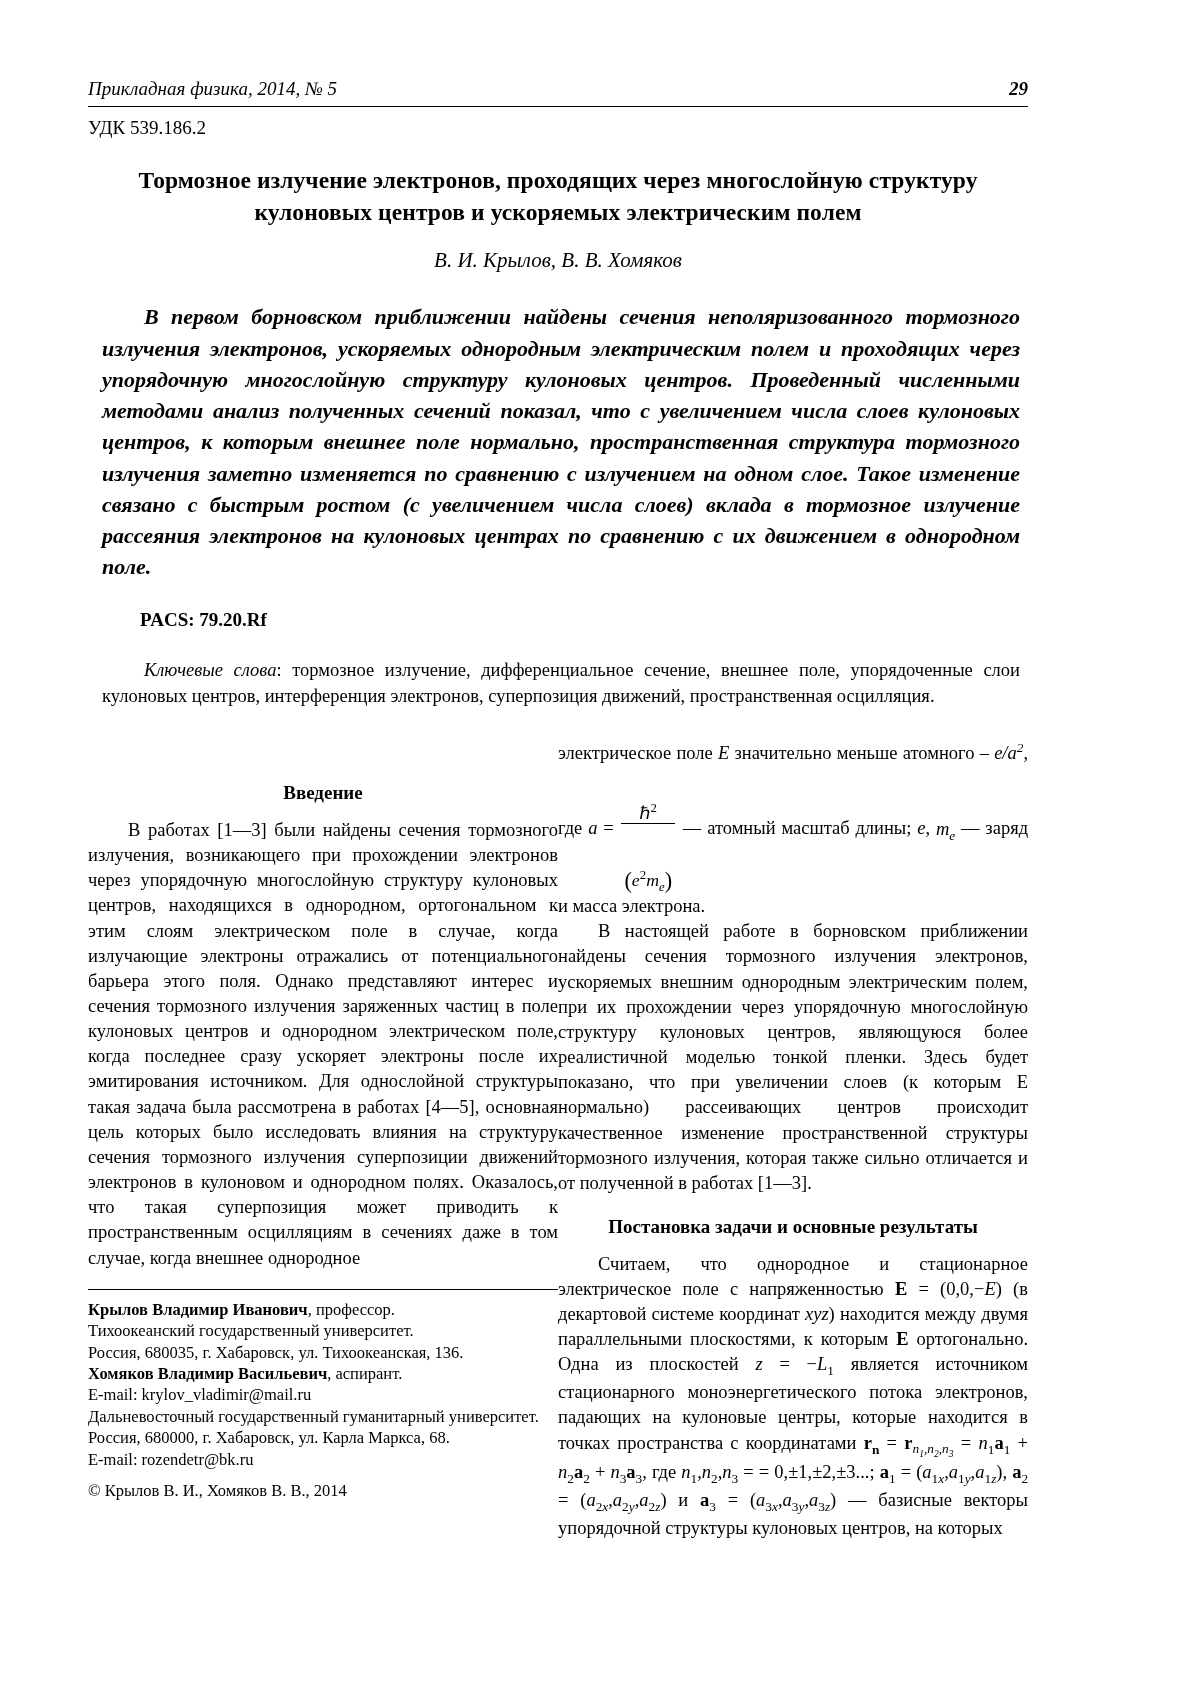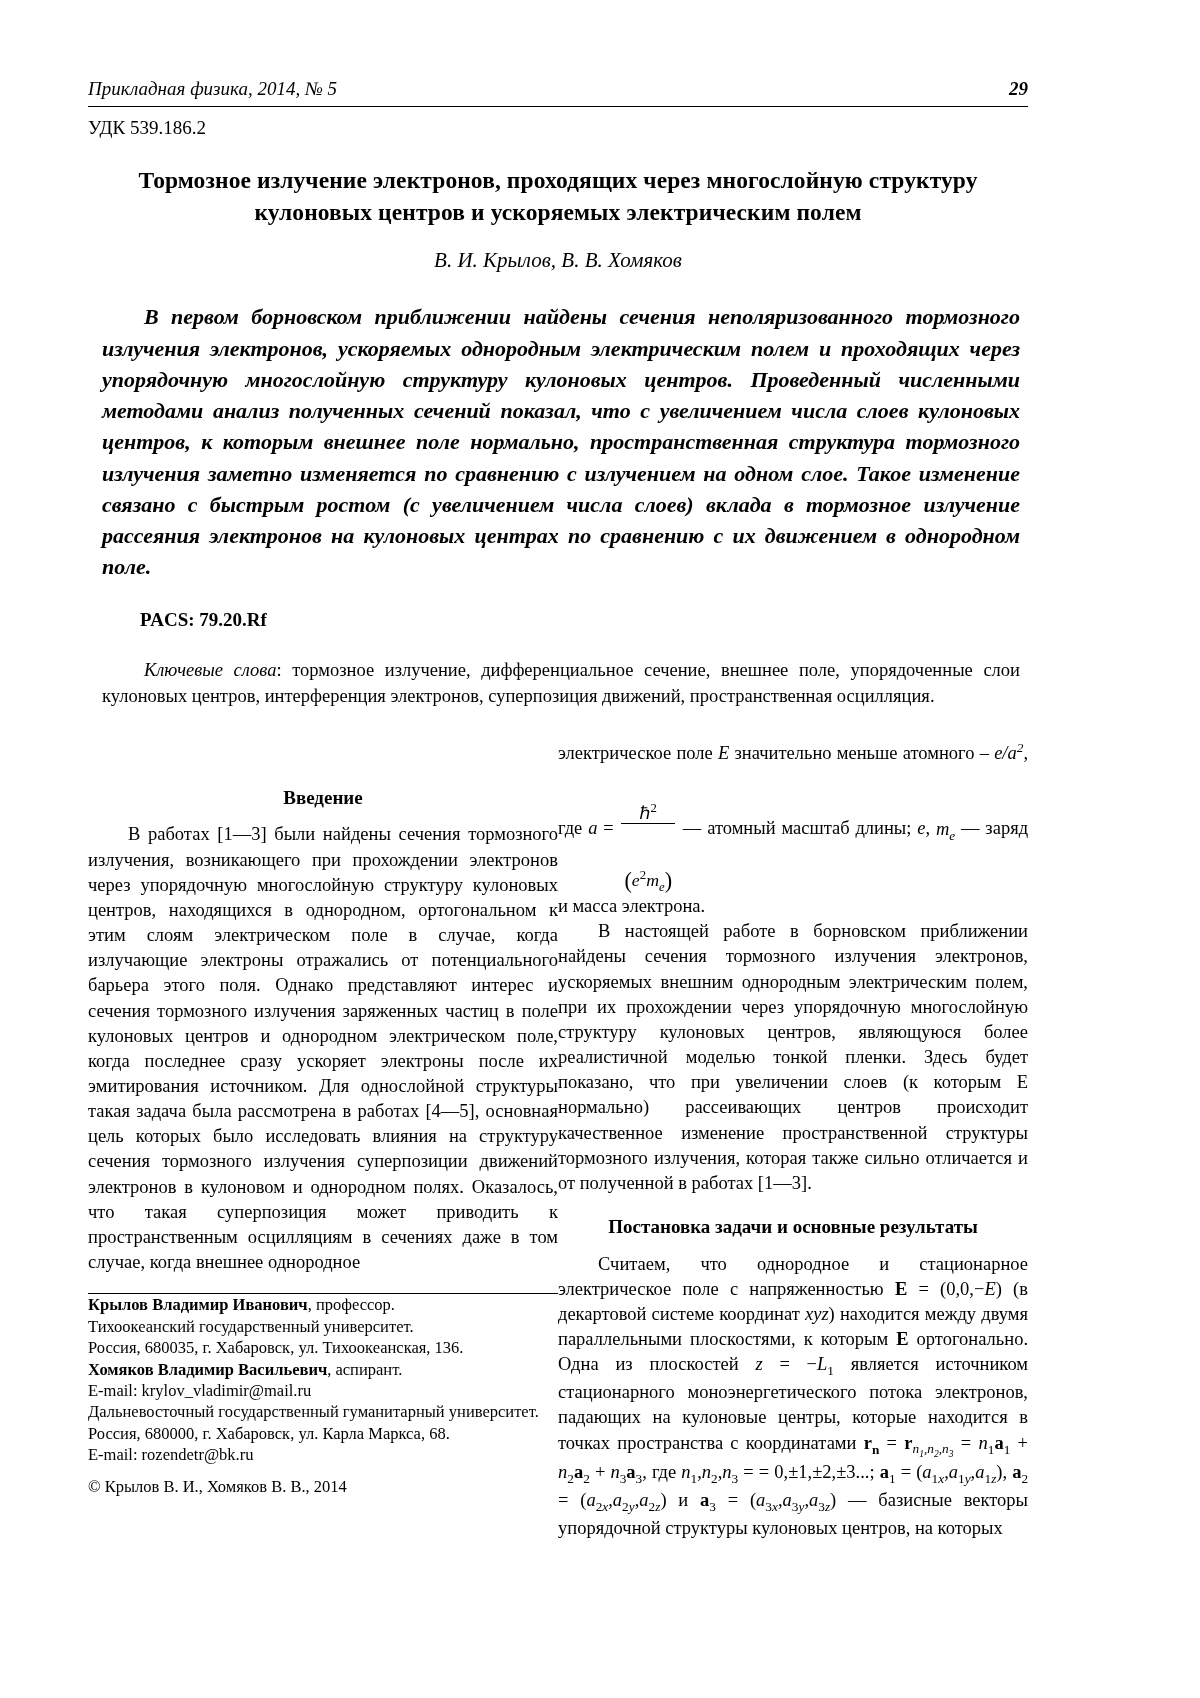--- a/index.html
+++ b/index.html
@@ -103,20 +103,21 @@
     text-align: center;
     font-weight: bold;
     font-size: 19px;
     margin: 18px 0 12px 0;
     text-indent: 0;
   }
   
   .footnote {
     border-top: 1.4px solid #000;
     margin-top: 18px;
+    padding-top: 9px;
     font-size: 16.5px;
     line-height: 1.3;
     text-align: left;
   }
   .footnote p { text-indent: 0; margin: 0; }
   .footnote .nm { font-weight: bold; }
   .footnote .received {
     font-style: italic;
     margin-top: 12px;
     padding-bottom: 8px;

